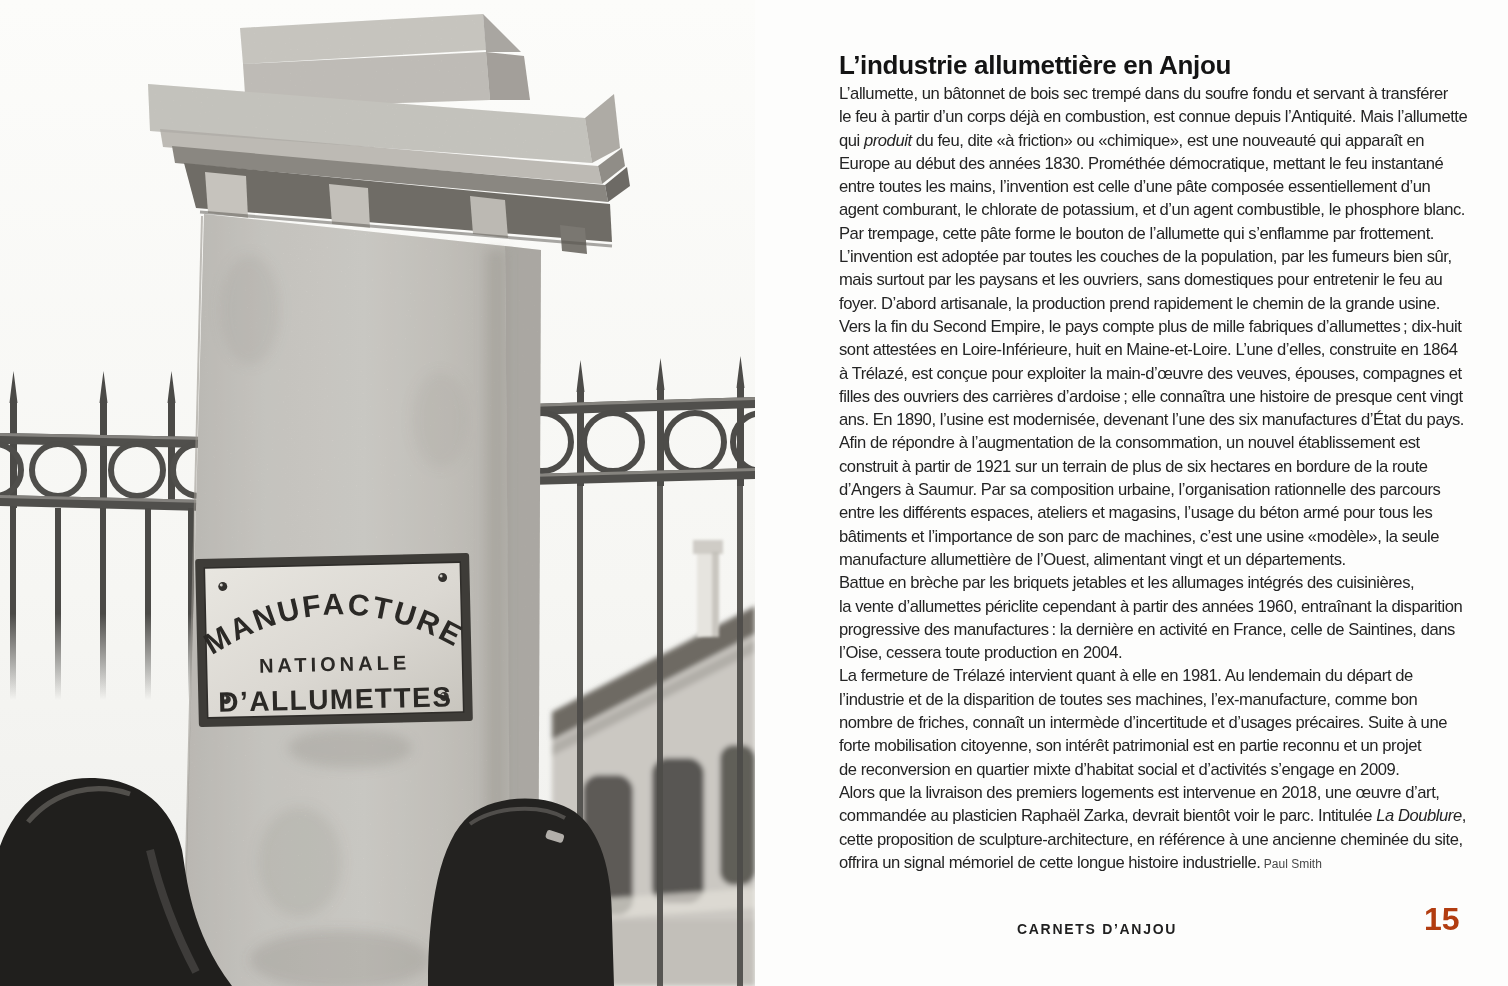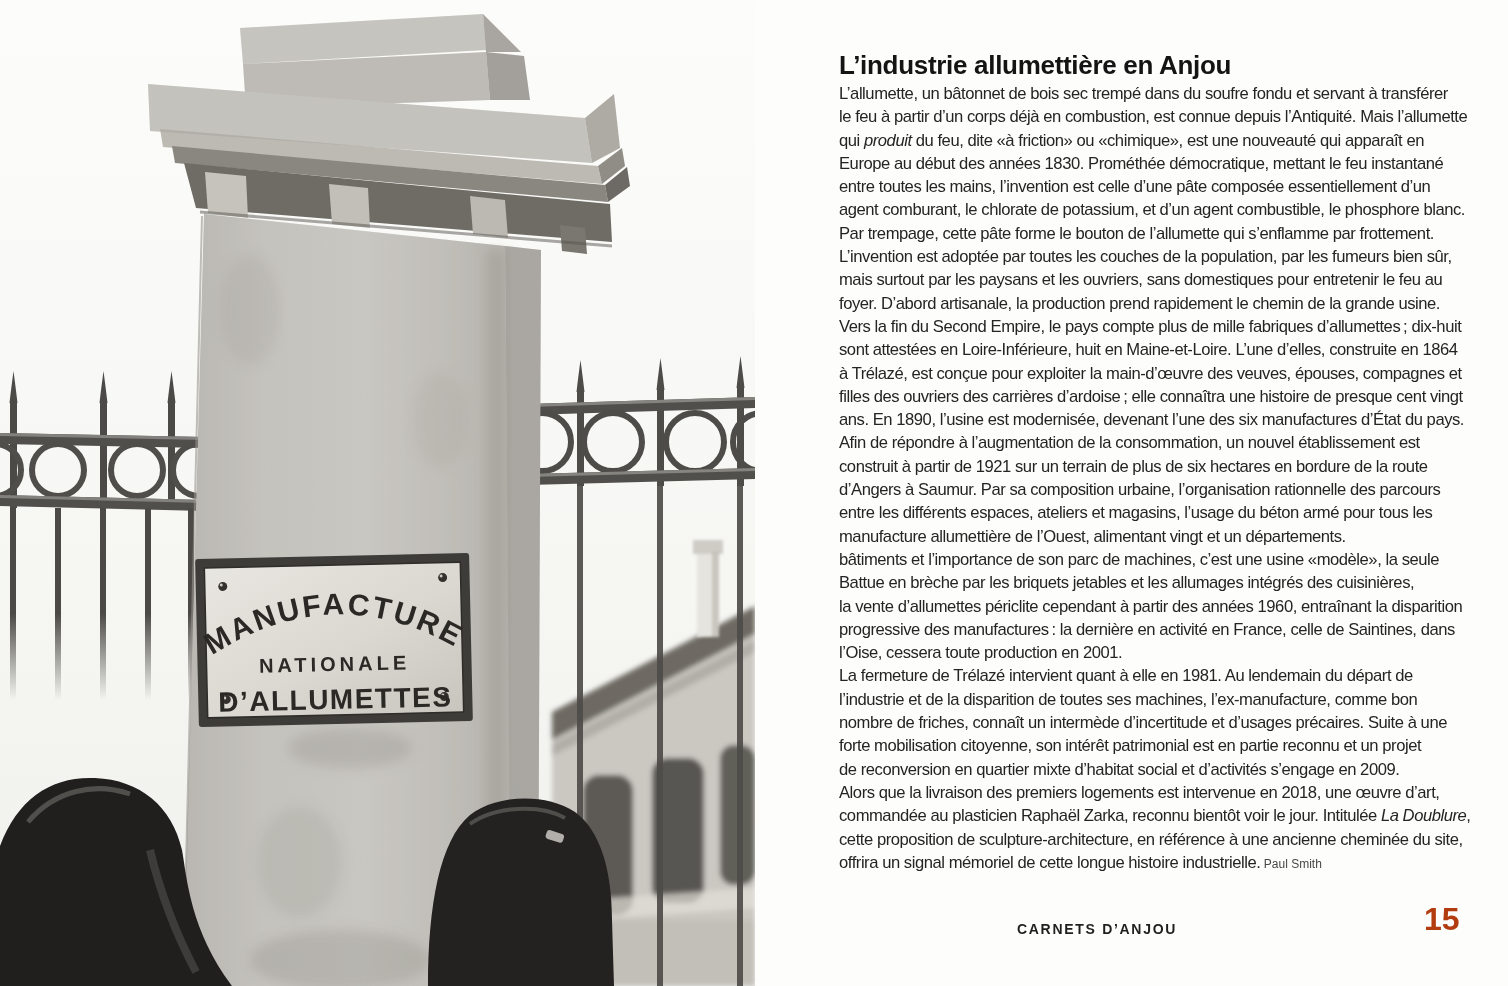--- a/index.html
+++ b/index.html
@@ -217,33 +217,33 @@
         <div class="line"><span>foyer. D’abord artisanale, la production prend rapidement le chemin de la grande usine.</span></div>
         <div class="line"><span>Vers la fin du Second Empire, le pays compte plus de mille fabriques d’allumettes ; dix-huit</span></div>
         <div class="line"><span>sont attestées en Loire-Inférieure, huit en Maine-et-Loire. L’une d’elles, construite en 1864</span></div>
         <div class="line"><span>à Trélazé, est conçue pour exploiter la main-d’œuvre des veuves, épouses, compagnes et</span></div>
         <div class="line"><span>filles des ouvriers des carrières d’ardoise ; elle connaîtra une histoire de presque cent vingt</span></div>
         <div class="line"><span>ans. En 1890, l’usine est modernisée, devenant l’une des six manufactures d’État du pays.</span></div>
         <div class="line"><span>Afin de répondre à l’augmentation de la consommation, un nouvel établissement est</span></div>
         <div class="line"><span>construit à partir de 1921 sur un terrain de plus de six hectares en bordure de la route</span></div>
         <div class="line"><span>d’Angers à Saumur. Par sa composition urbaine, l’organisation rationnelle des parcours</span></div>
         <div class="line"><span>entre les différents espaces, ateliers et magasins, l’usage du béton armé pour tous les</span></div>
+        <div class="line"><span>bâtiments et l’importance de son parc de machines, c’est une usine «modèle», la seule</span></div>
         <div class="line"><span>manufacture allumettière de l’Ouest, alimentant vingt et un départements.</span></div>
-        <div class="line"><span>bâtiments et l’importance de son parc de machines, c’est une usine «modèle», la seule</span></div>
         <div class="line"><span>Battue en brèche par les briquets jetables et les allumages intégrés des cuisinières,</span></div>
         <div class="line"><span>la vente d’allumettes périclite cependant à partir des années 1960, entraînant la disparition</span></div>
         <div class="line"><span>progressive des manufactures : la dernière en activité en France, celle de Saintines, dans</span></div>
-        <div class="line"><span>l’Oise, cessera toute production en 2001.</span></div>
+        <div class="line"><span>l’Oise, cessera toute production en 2004.</span></div>
         <div class="line"><span>La fermeture de Trélazé intervient quant à elle en 1981. Au lendemain du départ de</span></div>
         <div class="line"><span>l’industrie et de la disparition de toutes ses machines, l’ex-manufacture, comme bon</span></div>
         <div class="line"><span>nombre de friches, connaît un intermède d’incertitude et d’usages précaires. Suite à une</span></div>
         <div class="line"><span>forte mobilisation citoyenne, son intérêt patrimonial est en partie reconnu et un projet</span></div>
         <div class="line"><span>de reconversion en quartier mixte d’habitat social et d’activités s’engage en 2009.</span></div>
         <div class="line"><span>Alors que la livraison des premiers logements est intervenue en 2018, une œuvre d’art,</span></div>
-        <div class="line"><span>commandée au plasticien Raphaël Zarka, reconnu bientôt voir le jour. Intitulée </span><span class="i">La Doublure</span><span>,</span></div>
+        <div class="line"><span>commandée au plasticien Raphaël Zarka, devrait bientôt voir le parc. Intitulée </span><span class="i">La Doublure</span><span>,</span></div>
         <div class="line"><span>cette proposition de sculpture-architecture, en référence à une ancienne cheminée du site,</span></div>
         <div class="line"><span>offrira un signal mémoriel de cette longue histoire industrielle.</span><span class="s"> Paul Smith</span></div>
       </div>
   </div>
 
   <div class="footer-label">CARNETS D’ANJOU</div>
   <div class="page-number" style="color: rgb(178, 60, 16);">15</div>
 
 </div>
 

